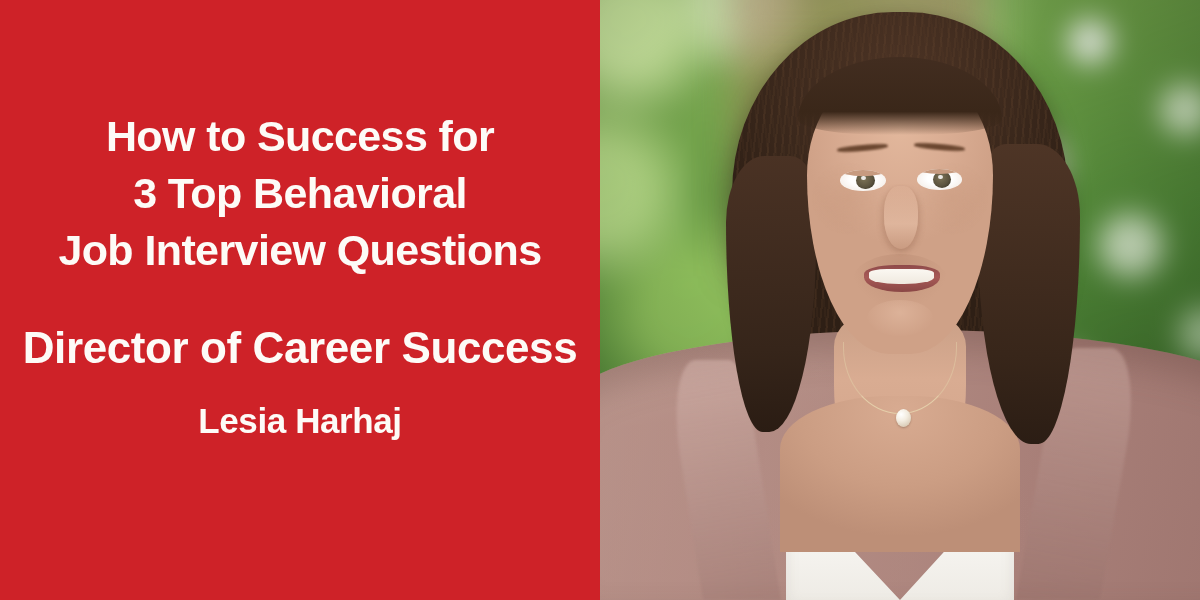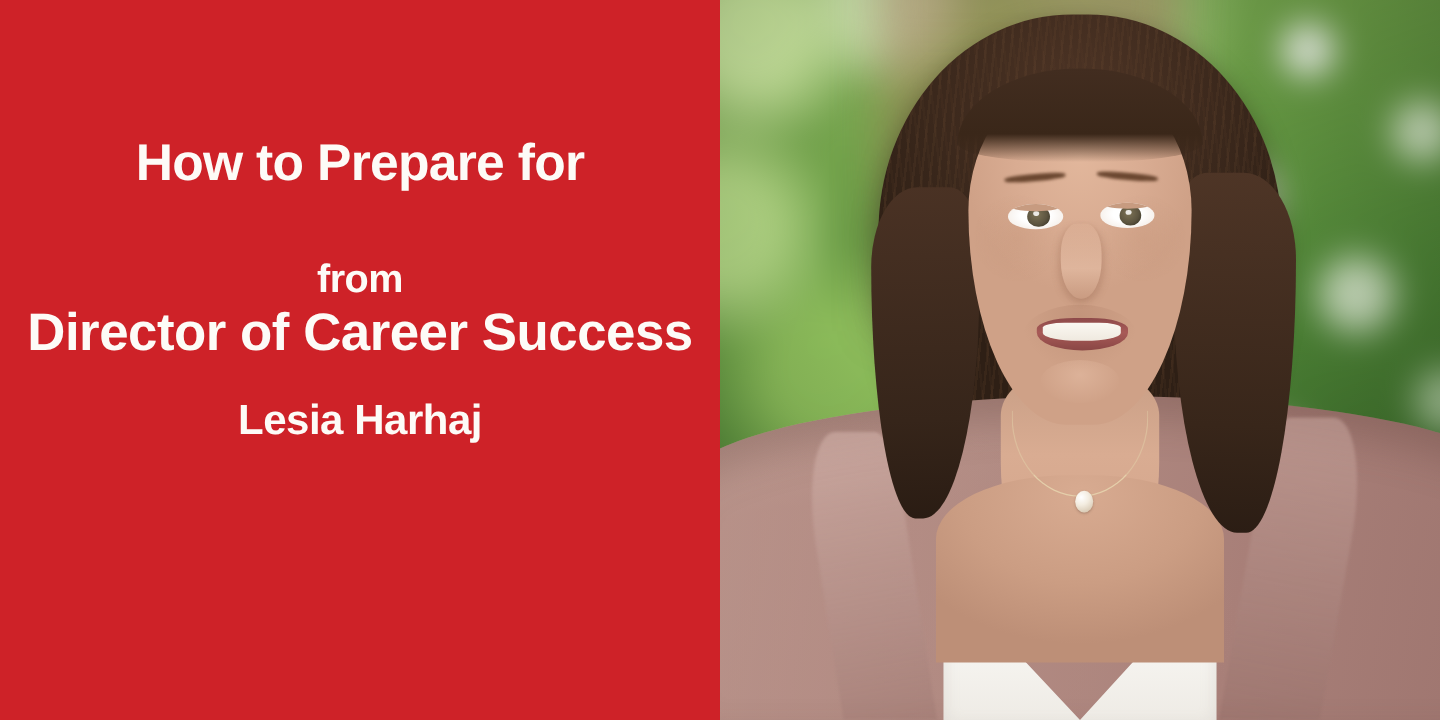--- a/index.html
+++ b/index.html
@@ -338,25 +338,26 @@
 </head>
 <body>
 
 <div class="slide">
 
   <section class="red-panel">
 
     <div class="text-stack">
 
       <h1 class="headline">
-        <span class="hl-line">How to Prepare for</span>
+        <span class="hl-line">How to Success for</span>
+        <span class="hl-line">3 Top Behavioral</span>
+        <span class="hl-line">Job Interview Questions</span>
       </h1>
 
       <div class="subblock">
-        <span class="sub-from">from</span>
         <span class="sub-role">Director of Career Success</span>
         <span class="sub-name">Lesia Harhaj</span>
       </div>
 
     </div>
   </section>
 
   <section class="photo" aria-label="Smiling woman with long brown hair wearing a dusty rose blazer over a white V-neck top and a pearl pendant necklace, standing outdoors in front of blurred green foliage">
 
     <div class="bg-foliage"></div>

